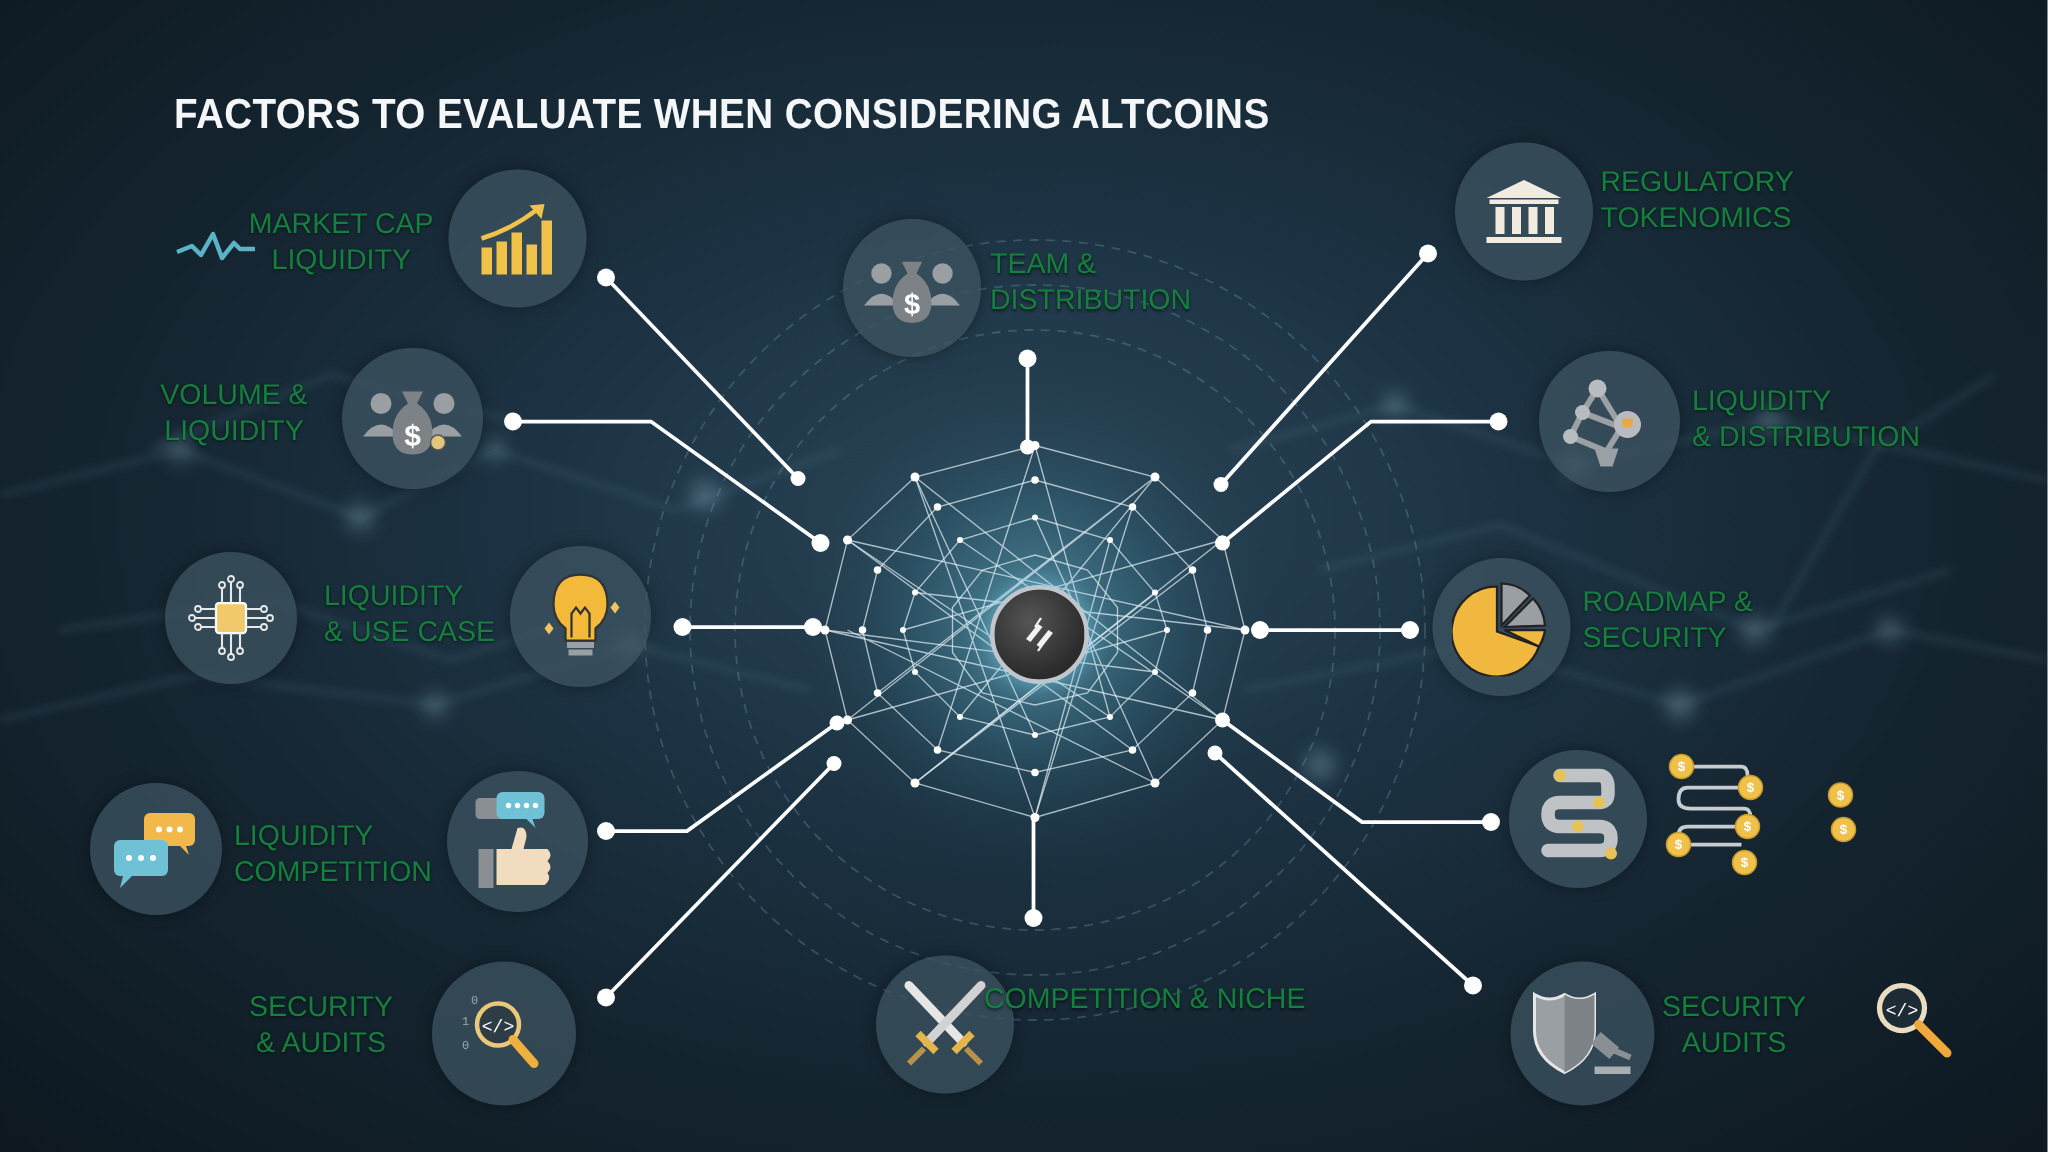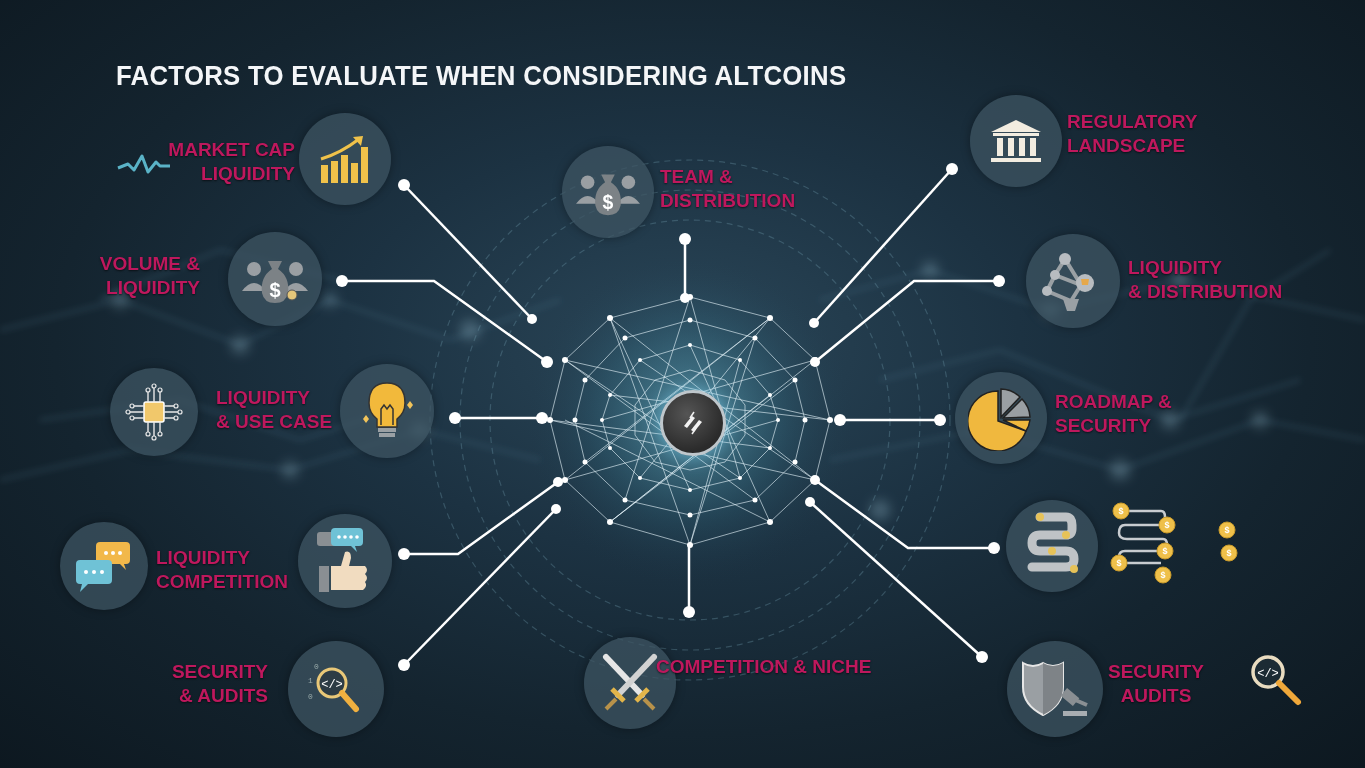--- a/index.html
+++ b/index.html
@@ -4,23 +4,23 @@
 <style>
   html,body{margin:0;padding:0;}
   body{width:1365px;height:768px;overflow:hidden;position:relative;
     background:radial-gradient(ellipse at 50% 45%, #2a4658 0%, #1c3242 35%, #14242f 65%, #0d1820 100%);
     font-family:"Liberation Sans", sans-serif;color:#fff;}
   .bg-svg{position:absolute;left:0;top:0;width:1365px;height:768px;}
   .title{position:absolute;left:116px;top:60px;font-size:28px;font-weight:bold;letter-spacing:0.3px;
     color:#f4f6f8;font-family:"Liberation Sans", sans-serif;transform:scaleX(0.92);transform-origin:left;}
   .badge{position:absolute;border-radius:50%;background:rgba(62,84,98,0.75);
     box-shadow:0 0 10px rgba(0,0,0,0.35);display:flex;align-items:center;justify-content:center;}
-  .label{position:absolute;font-size:19px;font-weight:bold;line-height:24px;color:#be185d;
+  .label{position:absolute;font-size:19px;font-weight:normal;line-height:24px;color:#15803d;
     text-shadow:0 1px 2px rgba(0,0,0,0.6);white-space:nowrap;}
-  .label.right{text-align:right;}
+  .label.right{text-align:center;}
   .label.center{text-align:center;}
   .label span{display:block;}
   .hub{position:absolute;left:660px;top:390px;width:60px;height:60px;border-radius:50%;
     background:radial-gradient(circle at 40% 35%, #555 0%, #2b2b2b 70%);
     border:3px solid #bfc7cc;box-shadow:0 0 18px rgba(120,200,230,0.7);
     display:flex;align-items:center;justify-content:center;}
 </style>
 </head>
 <body>
 
@@ -185,21 +185,21 @@
     <rect x="6" y="32" width="7" height="18" fill="#f0c24a"></rect>
       <rect x="16" y="28" width="7" height="22" fill="#f0c24a"></rect>
     <rect x="26" y="22" width="7" height="28" fill="#f0c24a"></rect>
       <rect x="36" y="30" width="7" height="20" fill="#f0c24a"></rect>
     <rect x="46" y="14" width="7" height="36" fill="#f0c24a"></rect>
     <path d="M6 26 Q26 20 44 6" stroke="#f0c24a" stroke-width="3" fill="none"></path>
     <path d="M38 4 L48 3 L46 13 Z" fill="#f0c24a"></path>
   </svg>
 </div>
 
-<div class="label right" style="left:80px;top:252px;width:120px">
+<div class="label right" style="left:96px;top:252px;width:120px">
   <span>VOLUME &amp;</span>
   <span>LIQUIDITY</span>
 </div>
 <div class="badge" style="left:228px;top:232px;width:94px;height:94px">
   <svg width="66" height="52" viewBox="0 0 66 52">
     <circle cx="12" cy="16" r="7" fill="#9a9fa3"></circle>
       <path d="M0 38 Q12 22 24 38 Z" fill="#9a9fa3"></path>
     <circle cx="54" cy="16" r="7" fill="#9a9fa3"></circle>
       <path d="M42 38 Q54 22 66 38 Z" fill="#9a9fa3"></path>
     <path d="M26 8 L40 8 L36 16 Q48 24 46 40 Q44 50 33 50 Q22 50 20 40 Q18 24 30 16 Z" fill="#7c8286"></path>
@@ -327,21 +327,21 @@
     <rect x="4" y="15" width="46" height="3" fill="#f2ece0"></rect>
     <rect x="8" y="20" width="6" height="18" fill="#f2ece0"></rect>
       <rect x="19" y="20" width="6" height="18" fill="#f2ece0"></rect>
     <rect x="30" y="20" width="6" height="18" fill="#f2ece0"></rect>
       <rect x="41" y="20" width="6" height="18" fill="#f2ece0"></rect>
     <rect x="2" y="40" width="50" height="4" fill="#f2ece0"></rect>
   </svg>
 </div>
 <div class="label" style="left:1067px;top:110px">
   <span>REGULATORY</span>
-  <span>LANDSCAPE</span>
+  <span>TOKENOMICS</span>
 </div>
 
 <div class="badge" style="left:1026px;top:234px;width:94px;height:94px">
   <svg width="64" height="64" viewBox="0 0 64 64">
     <g stroke="#9aa0a4" stroke-width="4" fill="none">
         <path d="M24 10 L14 26 L40 36 L24 10 M14 26 L6 42 L30 52 L40 36"></path>
       </g>
     <circle cx="24" cy="10" r="6" fill="#b8bcc0"></circle>
       <circle cx="14" cy="26" r="5" fill="#b8bcc0"></circle>
     <circle cx="6" cy="42" r="5" fill="#b8bcc0"></circle>

